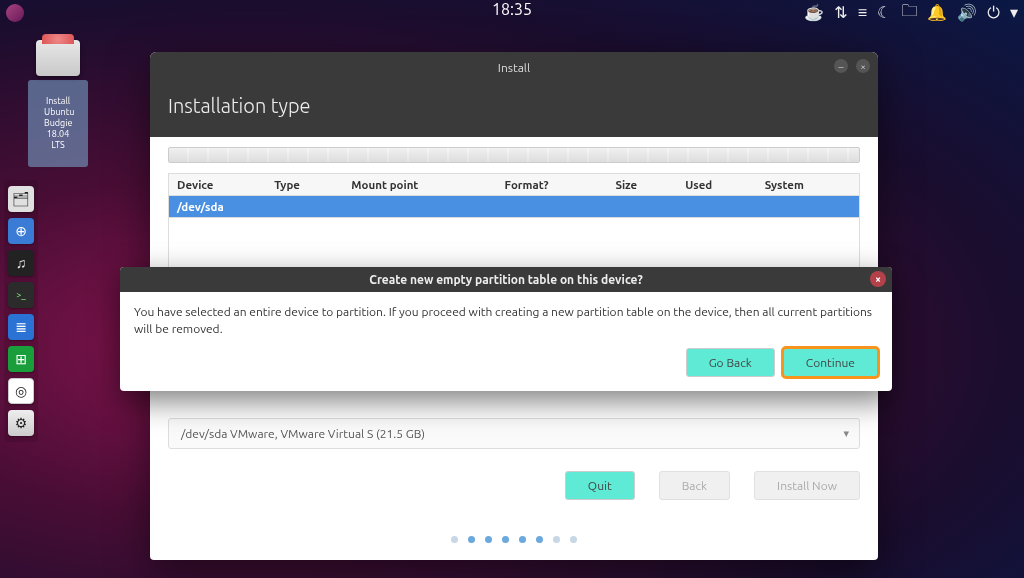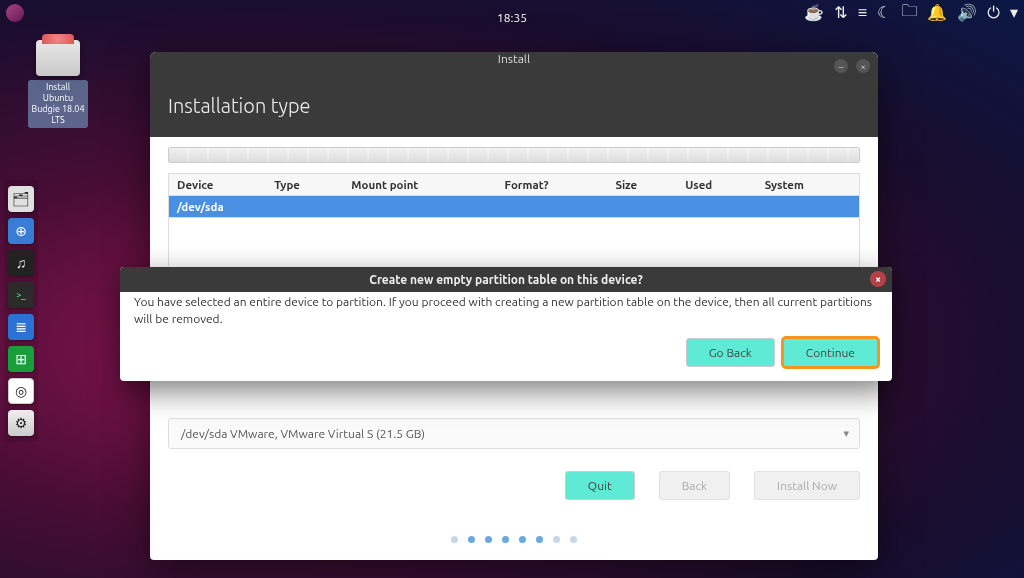--- a/index.html
+++ b/index.html
@@ -4,39 +4,39 @@
   <style>
     * { margin: 0; padding: 0; box-sizing: border-box; font-family: "Ubuntu", "Segoe UI", Arial, sans-serif; }
     body {
       width: 1024px; height: 578px;
       background: radial-gradient(ellipse at 25% 60%, #8a1550 0%, #4a0d35 35%, #1a0d2e 70%, #0a1845 100%);
       overflow: hidden; position: relative; color: #333;
     }
     .activities-corner { position: absolute; top: 4px; left: 6px; width: 18px; height: 18px; border-radius: 50%; background: linear-gradient(135deg,#aa4480,#66185a); }
     .top-panel {
       position: absolute; top: 0; left: 0; right: 0; height: 24px;
-      display: flex; align-items: flex-end; justify-content: center; color: #fff; font-size: 12px;
+      display: flex; align-items: flex-start; justify-content: center; color: #fff; font-size: 16px;
     }
     .top-right { position: absolute; top: 0; right: 6px; height: 24px; display: flex; align-items: center; gap: 10px; color: #eee; }
 
     .desktop-icon { position: absolute; top: 40px; left: 28px; width: 60px; text-align: center; }
     .desktop-icon .glyph { width: 44px; height: 36px; margin: 0 auto 4px; background: linear-gradient(#e8e8e8,#c8c8c8); border-radius: 4px; position: relative; box-shadow: 0 2px 4px rgba(0,0,0,.4); }
     .desktop-icon .glyph:before { content:""; position:absolute; top:-6px; left:6px; right:6px; height:10px; background:radial-gradient(circle,#e88,#d55); border-radius:4px 4px 0 0; }
-    .desktop-icon .label { background: rgba(120,160,200,.6); color: #fff; font-size: 9px; line-height: 11px; border-radius: 3px; padding: 2px; }
+    .desktop-icon .label { background: rgba(120,160,200,.6); color: #fff; font-size: 9px; line-height: 11px; border-radius: 3px; padding: 16px; }
 
     .dock { position: absolute; left: 4px; top: 180px; width: 34px; display: flex; flex-direction: column; gap: 6px; align-items: center; padding: 6px 0; background: rgba(0,0,0,.1); border-radius: 4px;}
     .dock .ditem { width: 26px; height: 26px; border-radius: 4px; display: flex; align-items: center; justify-content: center; font-size: 14px; color:#222; background:#ddd; box-shadow: 0 1px 2px rgba(0,0,0,.3);}
     .ditem.files{background:#e0e0e0;} .ditem.web{background:#3a7bd5;color:#fff;} .ditem.music{background:#222;color:#eee;} .ditem.term{background:#2b2b2b;color:#8f8;}
     .ditem.text{background:#2a72d4;color:#fff;} .ditem.calc{background:#1a9e3c;color:#fff;} .ditem.browser{background:#fff;border:1px solid #ccc;} .ditem.install{background:linear-gradient(#eee,#ccc);}
 
     .window {
       position: absolute; top: 52px; left: 150px; width: 728px; height: 508px;
       background: #fff; border-radius: 6px 6px 4px 4px; box-shadow: 0 12px 40px rgba(0,0,0,.5); overflow: hidden;
     }
-    .titlebar { height: 30px; background: #3a3a3a; display: flex; justify-content: center; color: #ddd; font-size: 12px; position: relative; }
+    .titlebar { height: 30px; background: #3a3a3a; display: flex; align-items: center; justify-content: center; color: #ddd; font-size: 12px; position: relative; }
     .titlebar .winbtn { position: absolute; right: 8px; top: 7px; display: flex; gap: 8px; }
     .winbtn span { width: 14px; height: 14px; border-radius: 50%; background: #555; color:#ccc; font-size:10px; display:flex; align-items:center; justify-content:center; cursor:pointer;}
     .header { background: #3a3a3a; padding: 12px 18px 20px; }
     .header h1 { color: #eee; font-weight: 300; font-size: 20px; }
 
     .body { padding: 10px 18px 14px; height: 420px; position: relative; }
     .chart-rail { height: 16px; background: linear-gradient(#f8f8f8,#e4e4e4); border: 1px solid #ccc; border-radius: 2px; margin-bottom: 10px; position: relative; }
     .chart-rail:before { content:""; position:absolute; inset:0; background: repeating-linear-gradient(90deg, rgba(0,0,0,.03) 0 18px, rgba(0,0,0,0) 18px 20px);}
 
     .part-table { width: 100%; border: 1px solid #ddd; font-size: 11.5px; border-collapse: collapse; background:#fff; }
@@ -55,21 +55,21 @@
     .dots { position: absolute; bottom: 14px; left: 0; right: 0; display: flex; gap: 10px; justify-content: center; }
     .dot { width: 7px; height: 7px; border-radius: 50%; background: #6aa8de; }
     .dot.dim { background: #c7d7e5; }
 
     .dialog {
       position: absolute; top: 267px; left: 120px; width: 772px;
       background: #fff; border-radius: 4px; box-shadow: 0 10px 30px rgba(0,0,0,.5); overflow: hidden;
     }
     .dialog .dhead { background: #3a3a3a; color: #eee; font-size: 12px; font-weight: bold; text-align: center; padding: 6px; position: relative;}
     .dclose { position: absolute; right: 6px; top: 4px; width: 16px; height: 16px; border-radius: 50%; background: #b4414a; color:#fff; font-size:10px; display:flex; align-items:center; justify-content:center; cursor:pointer;}
-    .dialog .dbody { padding: 2px 14px 14px; font-size: 12px; color: #333; }
+    .dialog .dbody { padding: 12px 14px 14px; font-size: 12px; color: #333; }
     .dbody p { margin-bottom: 10px; line-height: 1.4; }
     .dbtns { display: flex; gap: 8px; justify-content: flex-end; }
     .hl { outline: 3px solid #f7941e; outline-offset: -1px; }
   </style>
 </head>
 <body>
 
 <div class="activities-corner"></div>
 
 <div class="top-panel">

